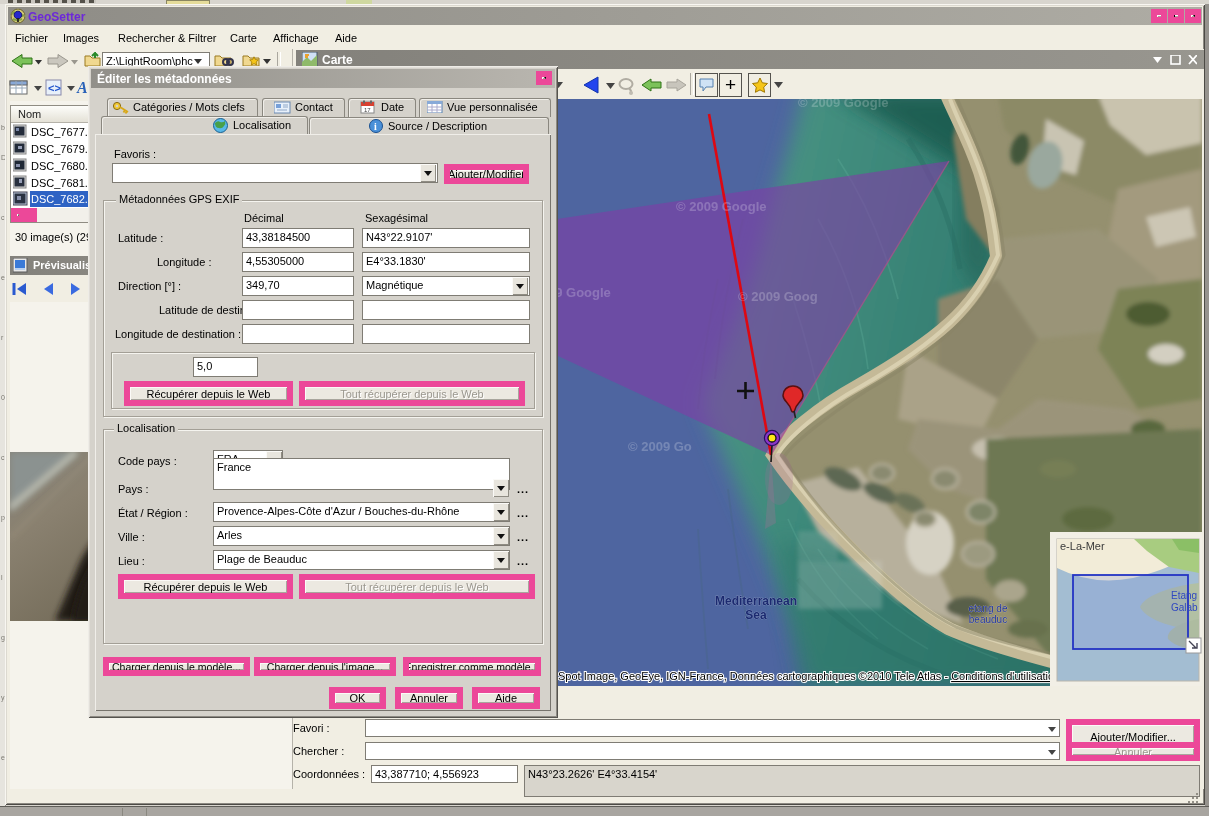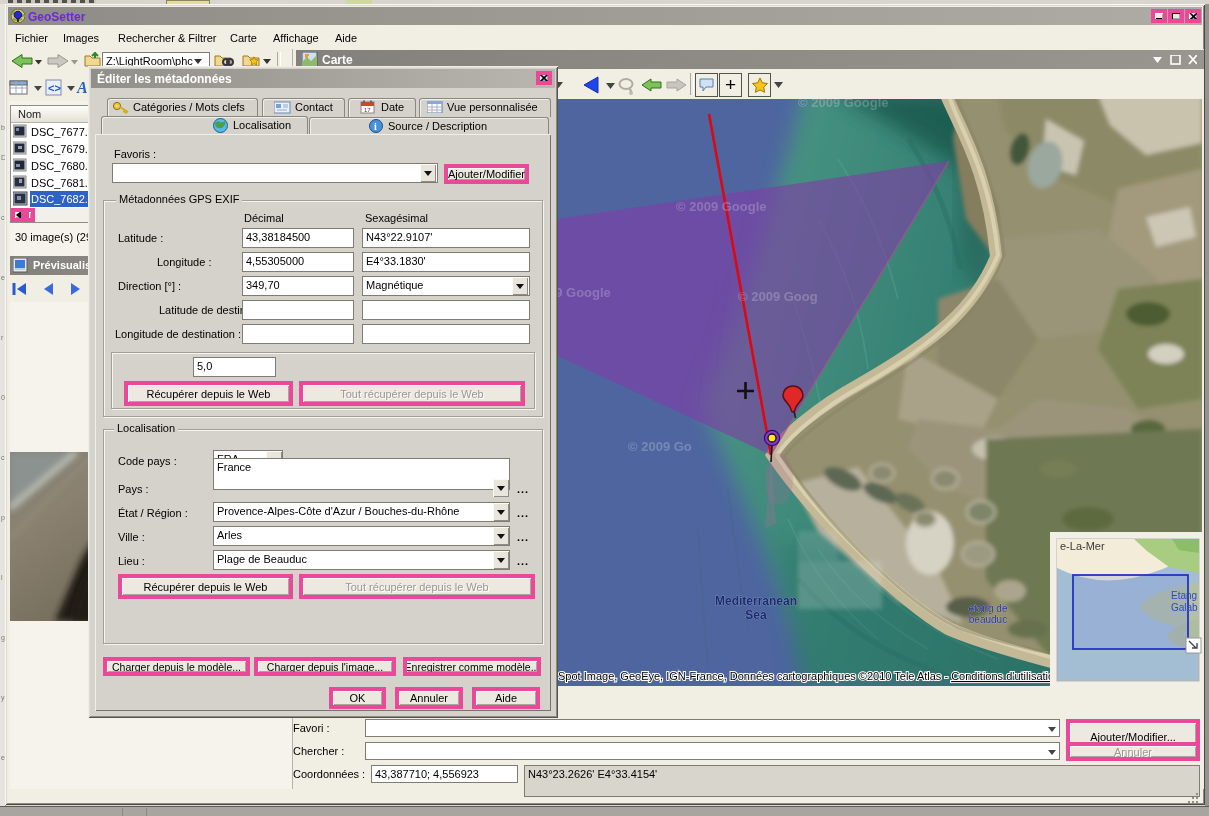--- a/index.html
+++ b/index.html
@@ -1,20 +1,20 @@
 <!DOCTYPE html>
 <html><head>
 <meta charset="utf-8">
 <style>
   html,body{margin:0;padding:0;}
   body{width:1209px;height:816px;overflow:hidden;background:#b8b5ae;
        font-family:"Liberation Sans",sans-serif;}
   .abs{position:absolute;}
   #stage{position:relative;width:1209px;height:816px;background:#d8d5ce;}
-  .btn{background:#ece9e1;border:4px solid #ec4899;
+  .btn{background:#ece9e1;border:6px solid #ec4899;
        box-shadow:inset 1px 1px 0 #fbfaf7, inset -1px -1px 0 #a9a69d;
        display:flex;align-items:center;justify-content:center;
        font-size:11px;color:#000;box-sizing:border-box;white-space:nowrap;overflow:hidden;}
   .btn.dis{color:#9a978e;text-shadow:1px 1px 0 #fff;}
   .tb{background:#fff;border:1px solid #7f7c74;box-sizing:border-box;
       font-size:11px;color:#000;padding:2px 3px 0 3px;overflow:hidden;white-space:nowrap;}
   .combo-arrow{position:absolute;top:1px;right:1px;bottom:1px;width:16px;
       background:#e8e5dd;box-shadow:inset 1px 1px 0 #fbfaf7, inset -1px -1px 0 #8f8c83;
       display:flex;align-items:center;justify-content:center;}
   .combo-arrow:after{content:"";border:4px solid transparent;border-top:5px solid #111;margin-top:4px;}
@@ -542,21 +542,21 @@
   <div class="abs combo-arrow" style="left:512px;top:277px;height:18px;"></div>
   <div class="abs lbl" style="left:115px;top:304px;padding-left:44px;">Latitude de destination :</div>
   <div class="abs tb" style="left:242px;top:300px;width:112px;height:20px;"></div>
   <div class="abs tb" style="left:362px;top:300px;width:168px;height:20px;"></div>
   <div class="abs lbl" style="left:115px;top:328px;">Longitude de destination :</div>
   <div class="abs tb" style="left:242px;top:324px;width:112px;height:20px;"></div>
   <div class="abs tb" style="left:362px;top:324px;width:168px;height:20px;"></div>
 
   <div class="abs grp" style="left:111px;top:352px;width:424px;height:57px;"></div>
   <div class="abs lbl" style="left:124px;top:382px;">Altitude [m] :</div>
-  <div class="abs tb" style="left:193px;top:357px;width:83px;height:20px;">5,0</div>
+  <div class="abs tb" style="left:193px;top:357px;width:65px;height:20px;">5,0</div>
   <div class="abs btn" style="left:124px;top:381px;width:169px;height:25px;">Récupérer depuis le Web</div>
   <div class="abs btn dis" style="left:299px;top:381px;width:226px;height:25px;">Tout récupérer depuis le Web</div>
 
   <div class="abs grp" style="left:103px;top:429px;width:440px;height:215px;"></div>
   <div class="abs lbl" style="left:114px;top:422px;background:#d5d2cb;padding:0 3px;">Localisation</div>
   <div class="abs lbl" style="left:118px;top:455px;">Code pays :</div>
   <div class="abs tb" style="left:213px;top:450px;width:70px;height:20px;">FRA</div>
   <div class="abs combo-arrow" style="left:266px;top:451px;height:18px;"></div>
   <div class="abs lbl" style="left:118px;top:483px;">Pays :</div>
   <div class="abs tb" style="left:213px;top:458px;width:297px;height:32px;">France</div>

